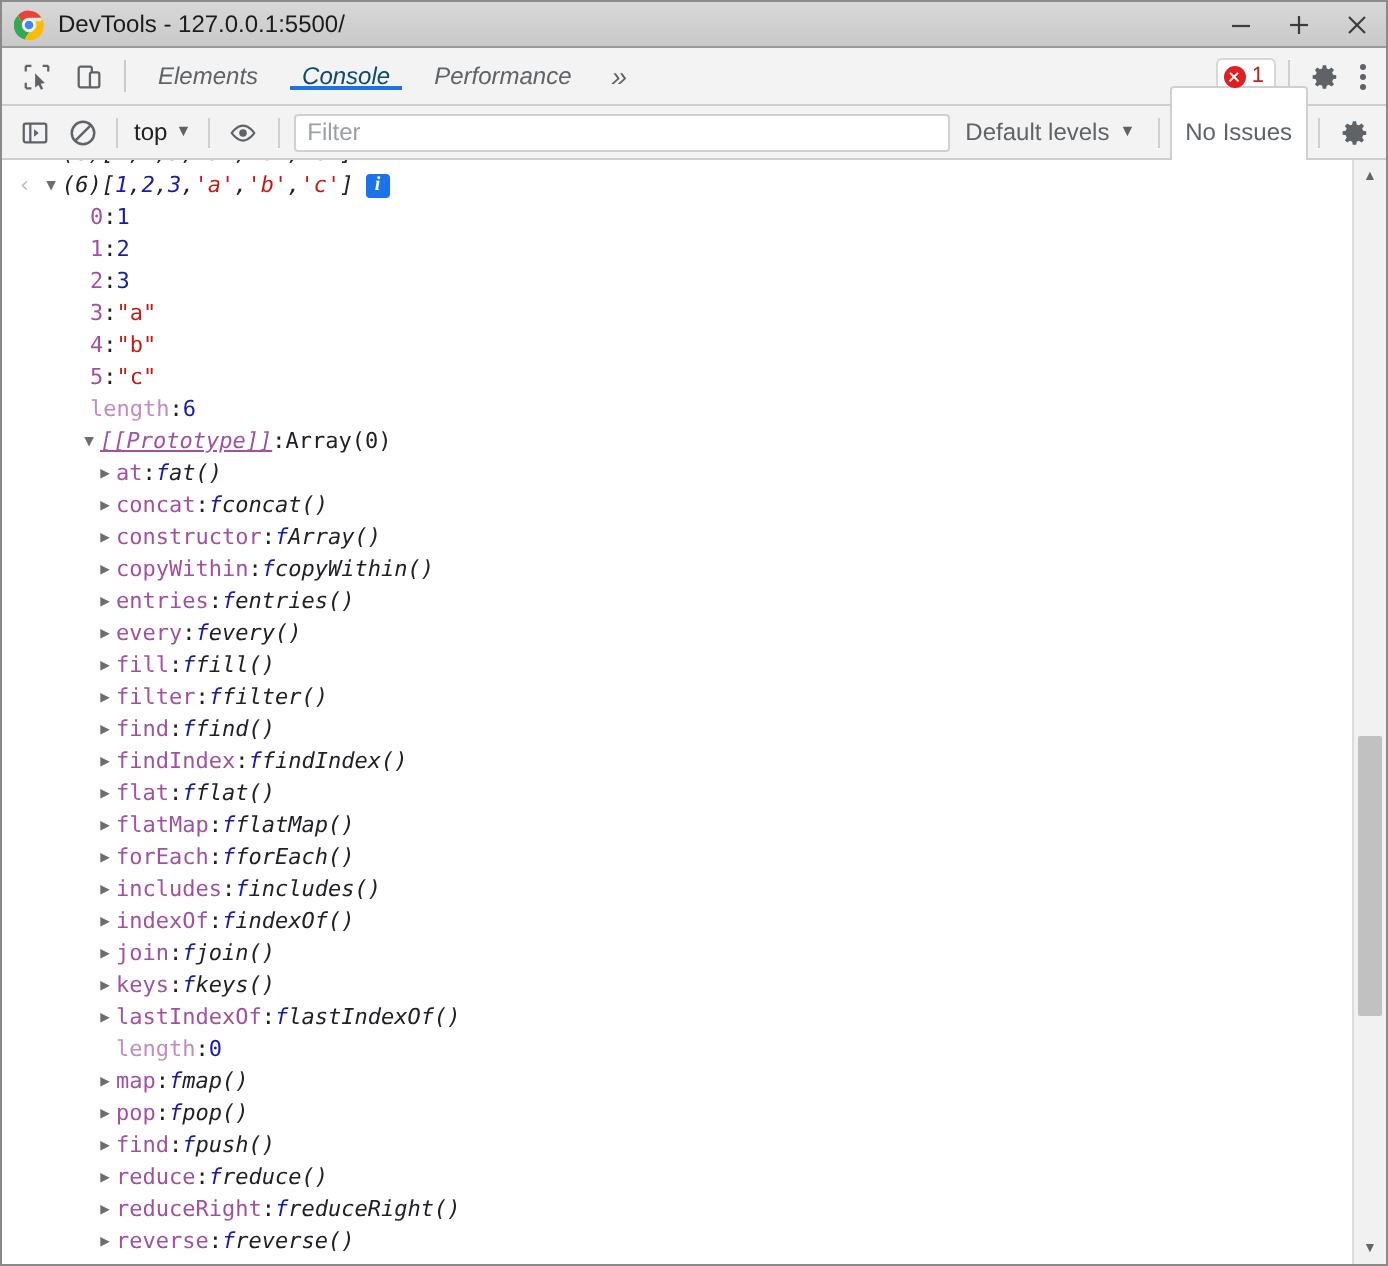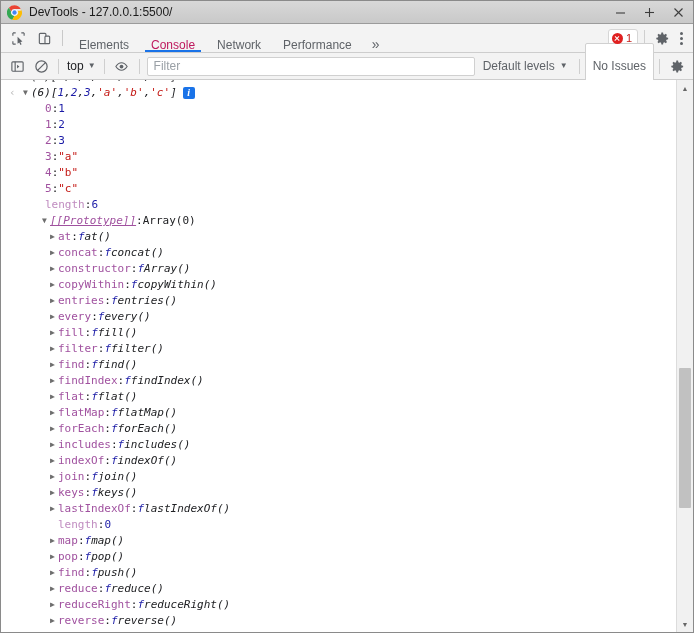--- a/index.html
+++ b/index.html
@@ -92,36 +92,37 @@
   }
   .tb-icon:first-child { margin-left: 4px; }
   .tb-sep {
     width: 1px;
     background: #c9c9c9;
     margin: 6px 5px 6px 5px;
     flex: 0 0 1px;
   }
   .tabs {
     display: flex;
-    align-items: flex-end;
+    align-items: center;
     flex: 1 1 auto;
     min-width: 0;
     overflow: hidden;
+    font-style: italic;
   }
   .tab {
     padding: 0 11px;
     display: flex;
     align-items: center;
     font-size: 12px;
     color: #5f6368;
     white-space: nowrap;
     position: relative;
   }
   .tab.active {
-    color: #be185d;
+    color: #0c4a6e;
   }
   .tab.active::after {
     content: "";
     position: absolute;
     left: 5px; right: 5px; bottom: 0;
     height: 2px;
     background: #1a73e8;
   }
   .tab-more {
     padding: 0 9px;
@@ -405,23 +406,20 @@
     <div class="tb-sep"></div>
 
     <div class="tabs">
       <div class="tab">
           <span>Elements</span>
         </div>
       <div class="tab active">
           <span>Console</span>
         </div>
       <div class="tab">
-          <span>Network</span>
-        </div>
-      <div class="tab">
           <span>Performance</span>
         </div>
       <div class="tab-more">»</div>
     </div>
 
     <div class="tabbar-right">
       <div class="err-badge">
         <span class="err-dot"></span>
         <span class="err-count">1</span>
       </div>

